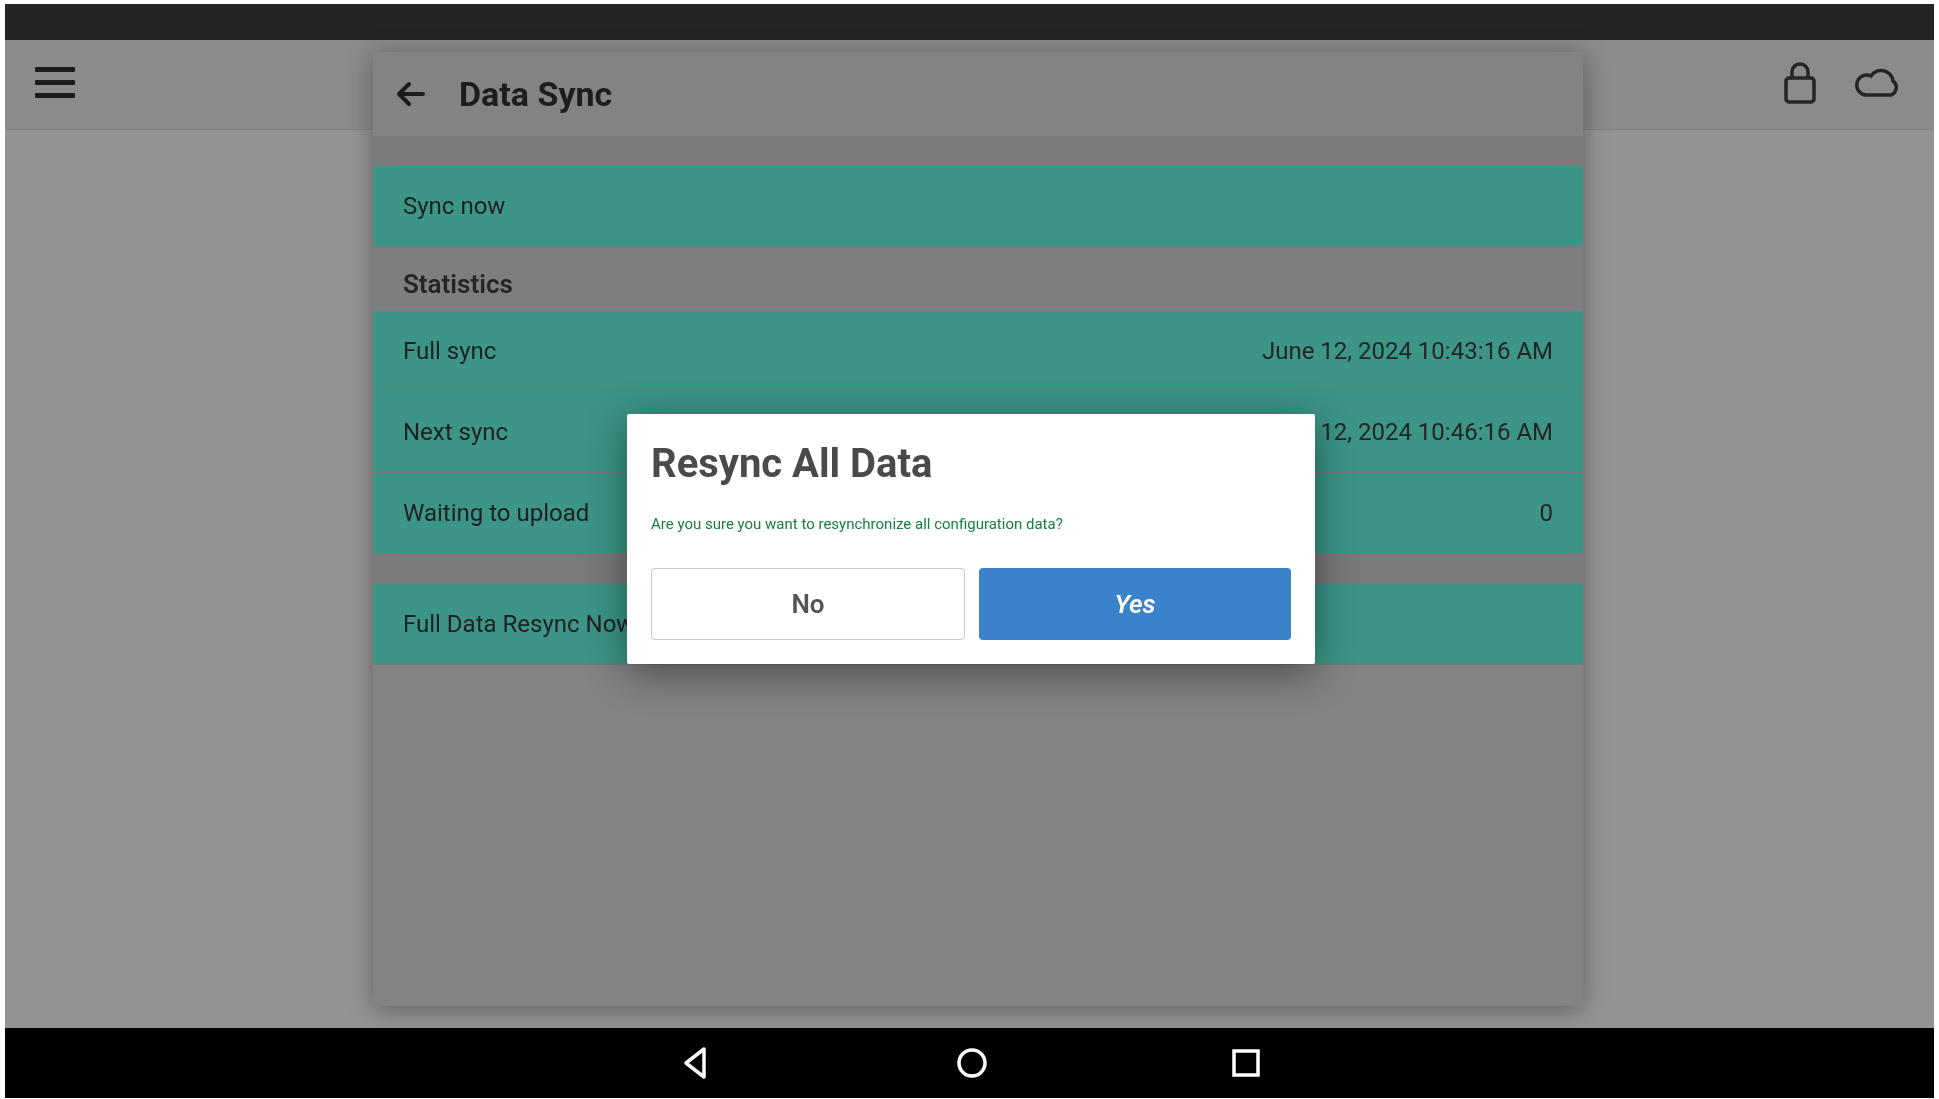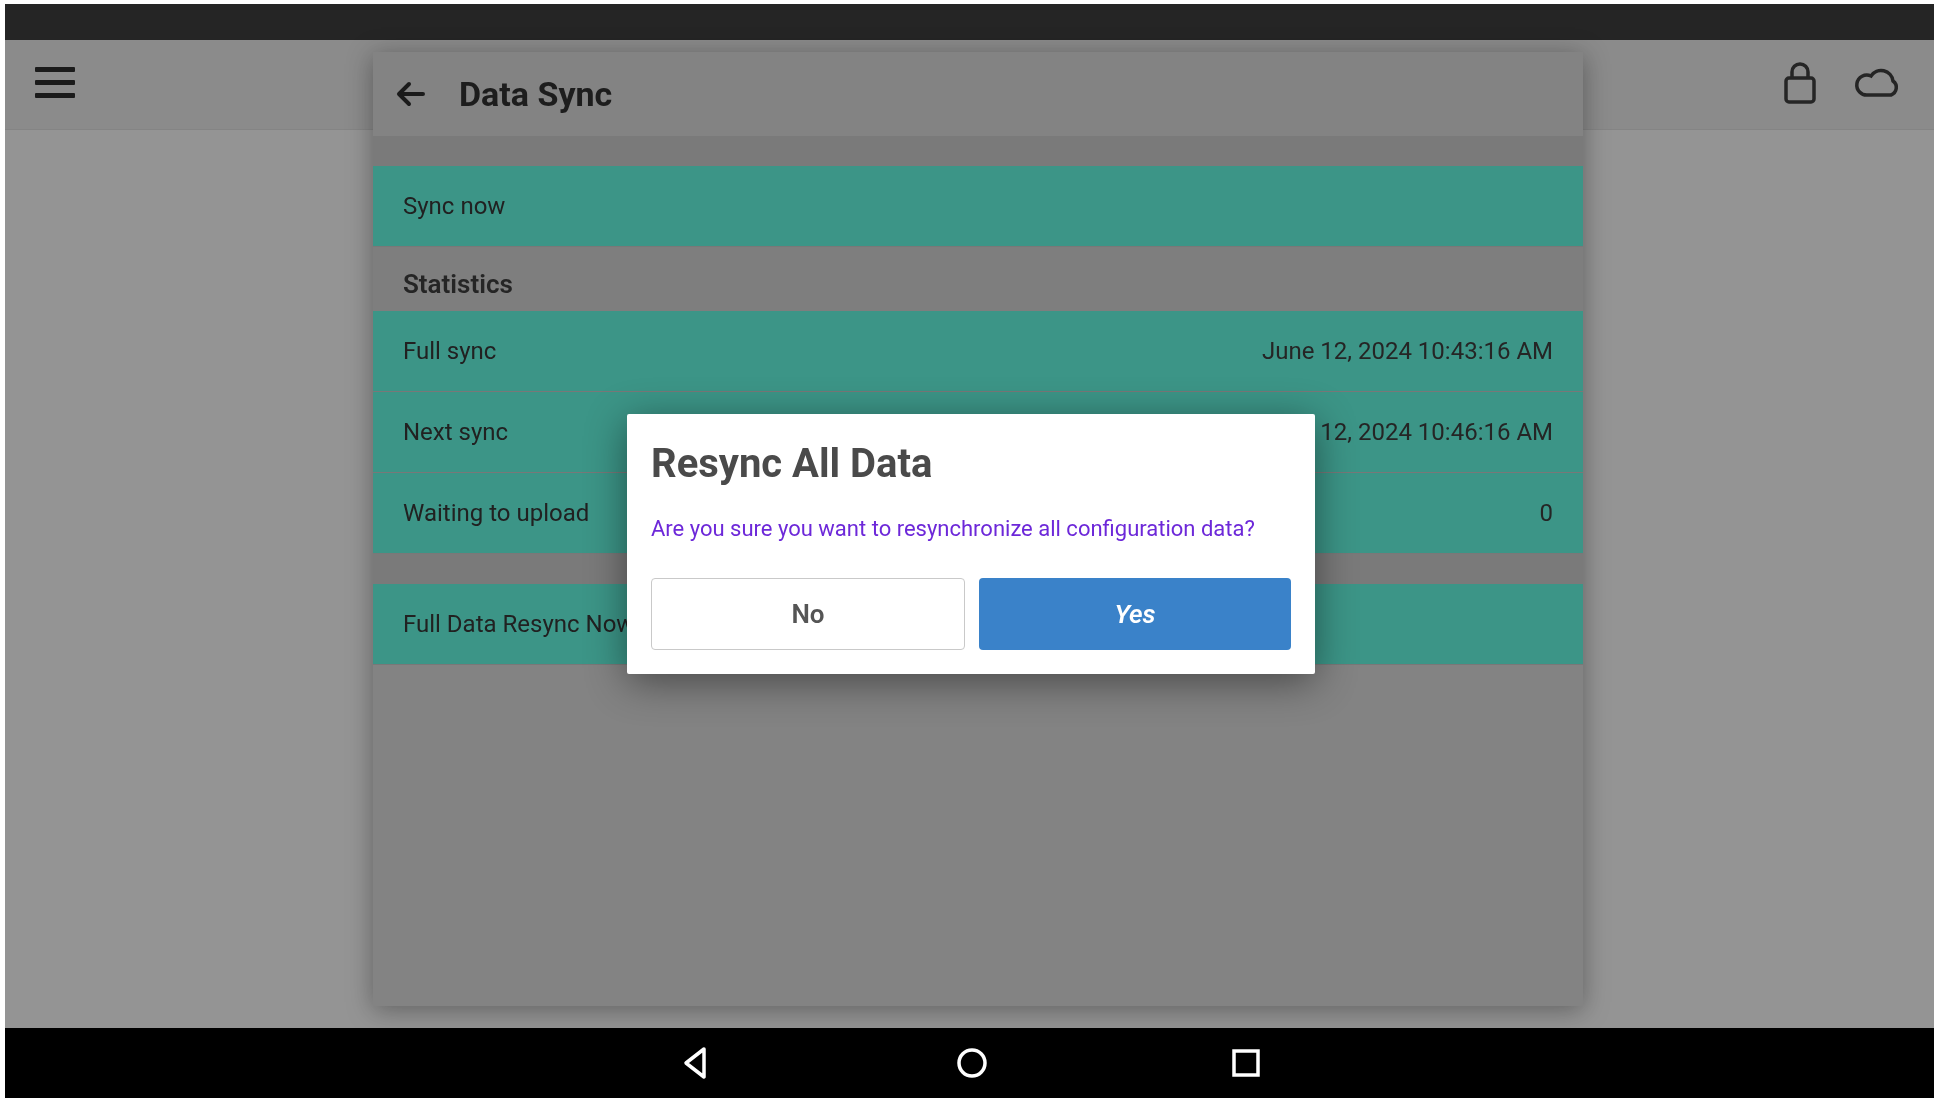--- a/index.html
+++ b/index.html
@@ -149,22 +149,22 @@
     box-shadow: 0 8px 40px rgba(0,0,0,0.45);
     padding: 26px 24px 24px 24px;
   }
   .dialog-title {
     font-size: 40px;
     font-weight: 700;
     color: #4a4a4a;
     margin-bottom: 18px;
   }
   .dialog-msg {
-    font-size: 22px;
-    color: #6d28d9;
+    font-size: 15px;
+    color: #15803d;
     line-height: 1.35;
     margin-bottom: 34px;
     margin-top: 27px;
   }
   .dialog-buttons {
     display: flex;
     gap: 14px;
   }
   .btn {
     flex: 1;

